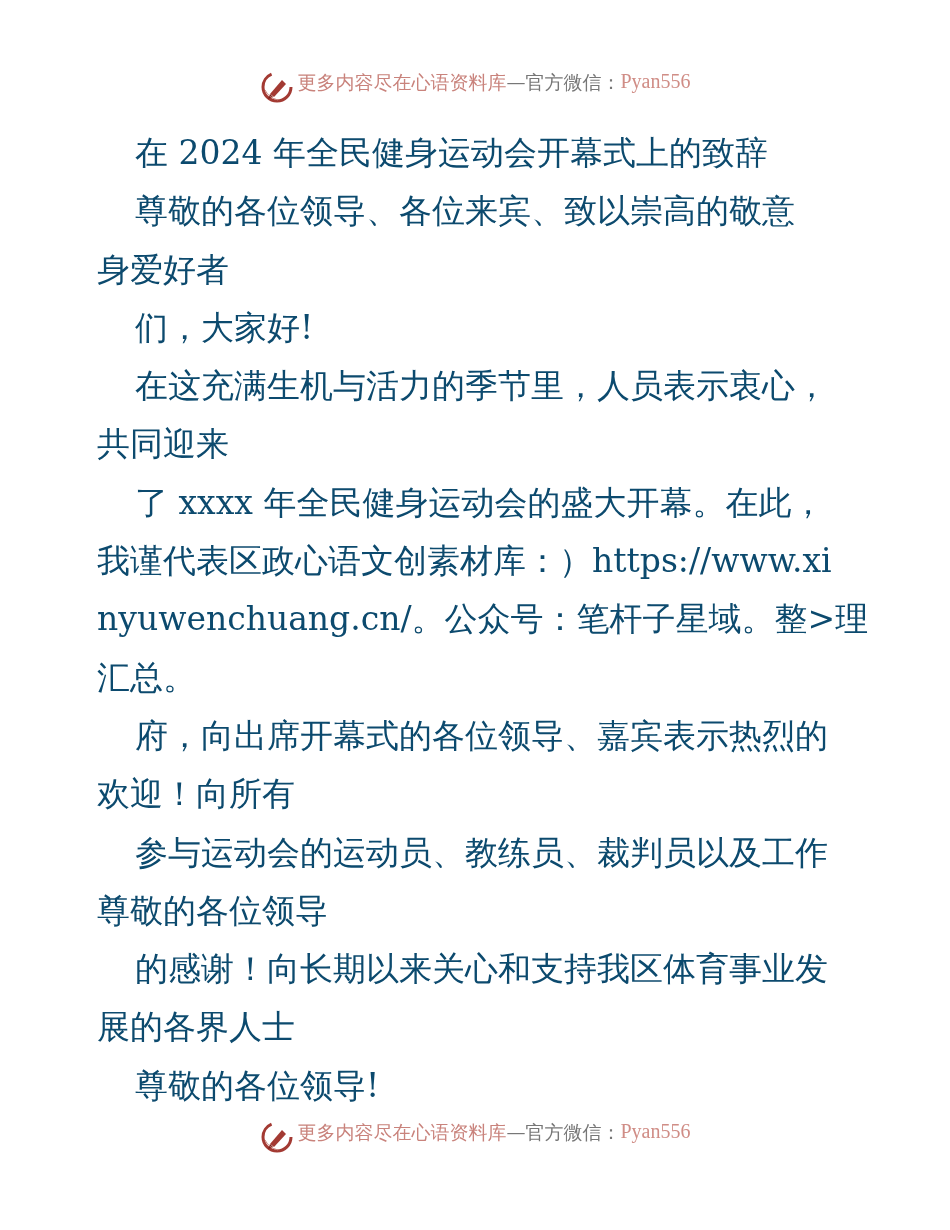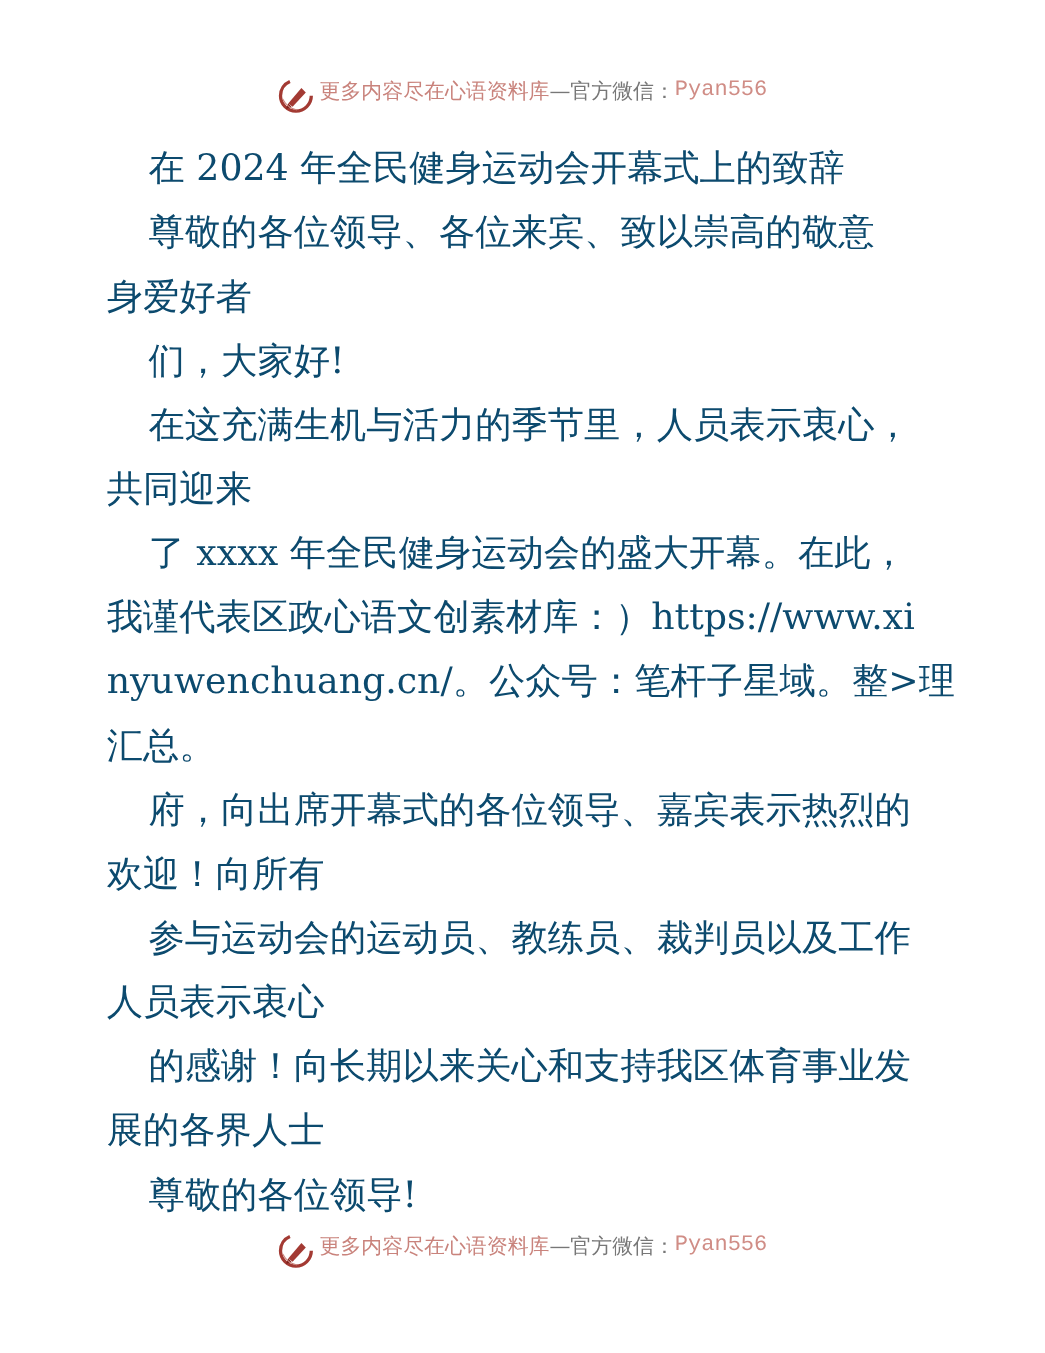--- a/index.html
+++ b/index.html
@@ -7,21 +7,21 @@
   .banner {
     position: absolute; left: 0; width: 950px; height: 40px;
     display: flex; justify-content: center;
     font-family: "DejaVu Serif", serif; font-size: 19px;
   }
   .banner.top { top: 70px; }
   .banner.bottom { top: 1120px; }
   .banner .logo { width: 34px; height: 34px; margin-right: 4px; }
   .banner .b-red { color: #c9837c; }
   .banner .b-gray { color: #777777; }
-  .banner .b-id { color: #d08d86; font-family: Liberation Mono, monospace; font-size: 20px; }
+  .banner .b-id { color: #d08d86; font-family: Liberation Serif, serif; font-size: 20px; }
   .doc {
     position: absolute; left: 97px; top: 124px; width: 760px;
     font-family: "DejaVu Serif", serif; font-size: 33px;
     color: #0c4a6e; line-height: 58.3px;
   }
   .doc .line { white-space: nowrap; height: 58.3px; }
   .doc .indent { padding-left: 38px; }
 </style>
 </head>
 <body>
@@ -45,21 +45,21 @@
   <div class="line indent">们，大家好!</div>
   <div class="line indent">在这充满生机与活力的季节里，人员表示衷心，</div>
   <div class="line">共同迎来</div>
   <div class="line indent">了 xxxx 年全民健身运动会的盛大开幕。在此，</div>
   <div class="line">我谨代表区政心语文创素材库：）https://www.xi</div>
   <div class="line">nyuwenchuang.cn/。公众号：笔杆子星域。整&gt;理</div>
   <div class="line">汇总。</div>
   <div class="line indent">府，向出席开幕式的各位领导、嘉宾表示热烈的</div>
   <div class="line">欢迎！向所有</div>
   <div class="line indent">参与运动会的运动员、教练员、裁判员以及工作</div>
-  <div class="line">人员表示衷心</div>
+  <div class="line">尊敬的各位领导</div>
   <div class="line indent">的感谢！向长期以来关心和支持我区体育事业发</div>
   <div class="line">展的各界人士</div>
   <div class="line indent">尊敬的各位领导!</div>
 </div>
 
 <div class="banner bottom">
   <svg class="logo" viewBox="0 0 34 34">
     <circle cx="17" cy="17" r="14" fill="none" stroke="#a33a33" stroke-width="3" stroke-dasharray="60 28"></circle>
     <path d="M10 24 L22 10 L26 14 L14 27 Z" fill="#a33a33"></path>
     <path d="M10 24 L8 29 L13 27 Z" fill="#7a1f1a"></path>

